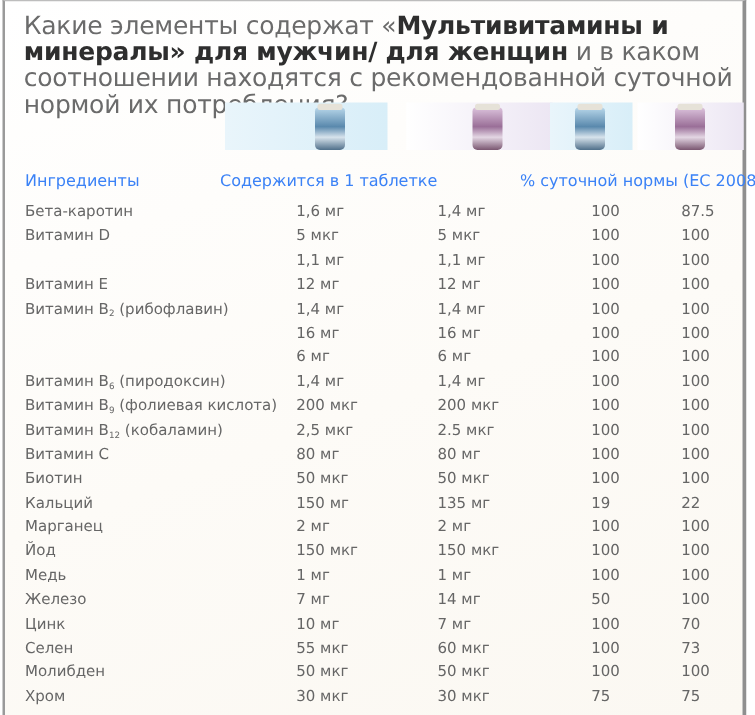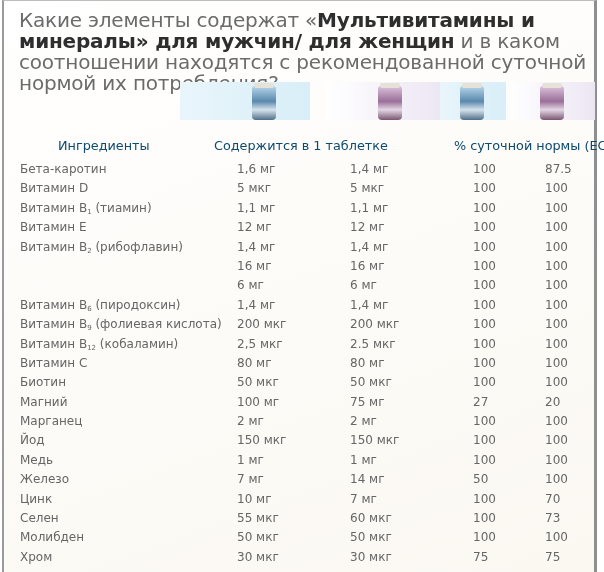--- a/index.html
+++ b/index.html
@@ -31,23 +31,22 @@
       position:absolute; top:86px; width:24px; height:34px;
       border-radius:3px 3px 4px 4px;
     }
     .jar::before {
       content:""; position:absolute; left:2px; top:-3px; width:20px; height:5px;
       background:#e6e2d8; border-radius:2px;
     }
     .jar.blue { background:linear-gradient(180deg,#b8d7ea 0%,#5a89ad 45%,#d7e3ec 70%,#4f6f8a 100%); }
     .jar.pink { background:linear-gradient(180deg,#dcc3dc 0%,#9a6f98 45%,#e3d6e3 70%,#7a5670 100%); }
     .hdr {
-      position:absolute; top:138px; font-size:12.8px; color:#0c4a6e;
+      position:absolute; top:138px; font-size:12.8px; color:#3b82f6;
       white-space:nowrap;
-      margin-left:38px;
     }
     .rows { position:absolute; left:0; top:160px; width:604px; }
     .row { position:relative; height:19.4px; font-size:12px; color:#666; white-space:nowrap; }
     .row span { position:absolute; top:2px; }
     .c-name { left:20px; }
     .c-m { left:237px; }
     .c-w { left:350px; }
     .c-pm { left:473px; }
     .c-pw { left:545px; }
     sub { font-size:7px; vertical-align:-2px; }
@@ -83,21 +82,20 @@
       <span class="c-pw">87.5</span>
     </div>
     <div class="row">
       <span class="c-name"><span style="position:static">Витамин D</span><sub></sub><span style="position:static"></span></span>
       <span class="c-m">5 мкг</span>
       <span class="c-w">5 мкг</span>
       <span class="c-pm">100</span>
       <span class="c-pw">100</span>
     </div>
     <div class="row">
-      <span class="c-name"><span style="position:static">Витамин B</span><sub>1</sub><span style="position:static"> (тиамин)</span></span>
       <span class="c-m">1,1 мг</span>
       <span class="c-w">1,1 мг</span>
       <span class="c-pm">100</span>
       <span class="c-pw">100</span>
     </div>
     <div class="row">
       <span class="c-name"><span style="position:static">Витамин E</span><sub></sub><span style="position:static"></span></span>
       <span class="c-m">12 мг</span>
       <span class="c-w">12 мг</span>
       <span class="c-pm">100</span>
@@ -151,25 +149,25 @@
       <span class="c-pw">100</span>
     </div>
     <div class="row">
       <span class="c-name"><span style="position:static">Биотин</span><sub></sub><span style="position:static"></span></span>
       <span class="c-m">50 мкг</span>
       <span class="c-w">50 мкг</span>
       <span class="c-pm">100</span>
       <span class="c-pw">100</span>
     </div>
     <div class="row">
-      <span class="c-name"><span style="position:static">Магний</span><sub></sub><span style="position:static"></span></span>
-      <span class="c-m">100 мг</span>
-      <span class="c-w">75 мг</span>
-      <span class="c-pm">27</span>
-      <span class="c-pw">20</span>
+      <span class="c-name"><span style="position:static">Кальций</span><sub></sub><span style="position:static"></span></span>
+      <span class="c-m">150 мг</span>
+      <span class="c-w">135 мг</span>
+      <span class="c-pm">19</span>
+      <span class="c-pw">22</span>
     </div>
     <div class="row">
       <span class="c-name"><span style="position:static">Марганец</span><sub></sub><span style="position:static"></span></span>
       <span class="c-m">2 мг</span>
       <span class="c-w">2 мг</span>
       <span class="c-pm">100</span>
       <span class="c-pw">100</span>
     </div>
     <div class="row">
       <span class="c-name"><span style="position:static">Йод</span><sub></sub><span style="position:static"></span></span>

